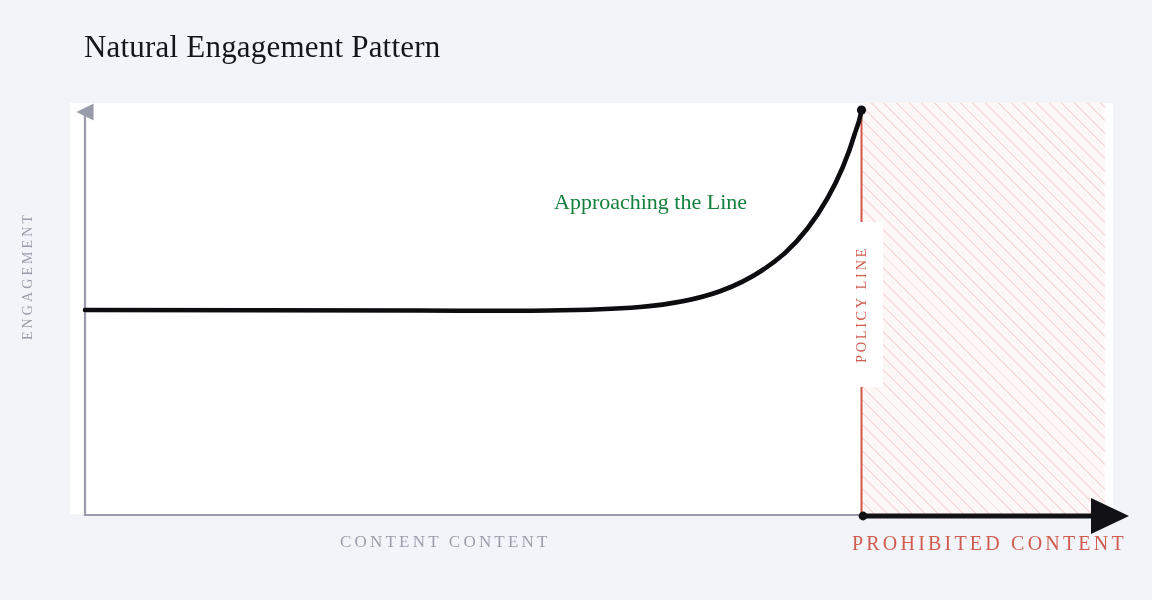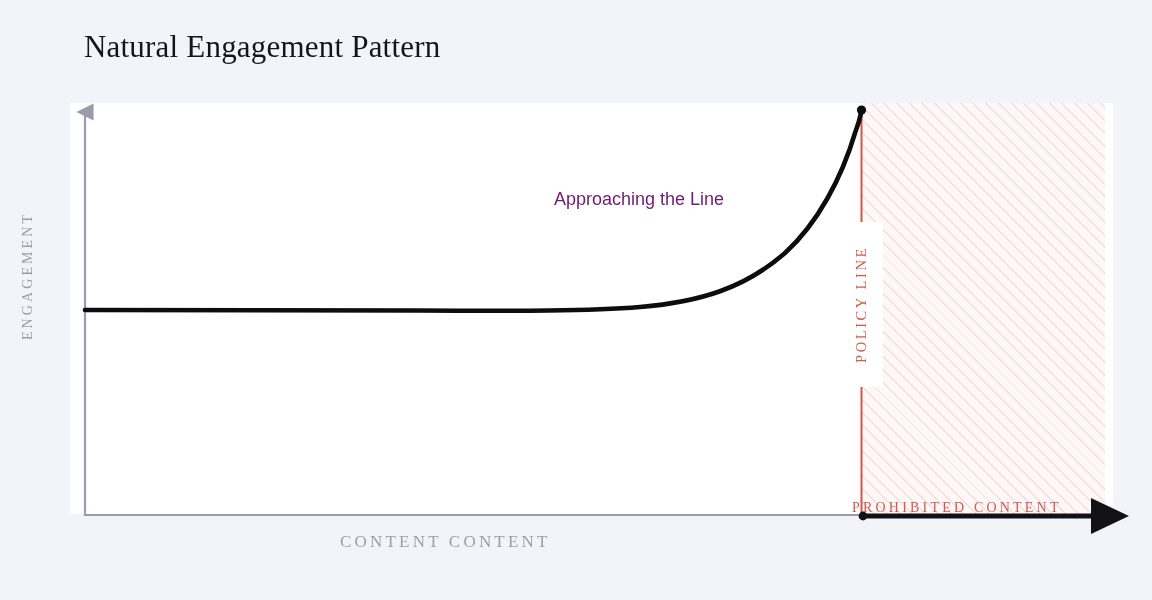--- a/index.html
+++ b/index.html
@@ -96,23 +96,23 @@
     font-family: "Liberation Serif", serif;
     font-size: 17px;
     letter-spacing: 3.2px;
     color: #9b9daa;
     white-space: nowrap;
   }
 
   .x-label-prohibited {
     position: absolute;
     left: 852px;
-    top: 500px;
-    font-family: "Liberation Serif", serif;
-    font-size: 14px;
+    top: 532px;
+    font-family: "Liberation Serif", serif;
+    font-size: 20px;
     letter-spacing: 3.2px;
     color: #cf5c4e;
     white-space: nowrap;
   }
 
   
   .policy-line-label-box {
     position: absolute;
     left: 841px;
     top: 222px;
@@ -130,23 +130,23 @@
     letter-spacing: 2.6px;
     color: #cf5c4e;
     white-space: nowrap;
   }
 
   
   .curve-annotation {
     position: absolute;
     left: 554px;
     top: 189px;
-    font-family: Liberation Sans, sans-serif;
-    font-size: 18px;
-    color: #701a75;
+    font-family: Liberation Serif, serif;
+    font-size: 22px;
+    color: #15803d;
     white-space: nowrap;
   }
 </style>
 </head>
 <body>
 
 <div id="page-root">
 
   <div class="chart-title">Natural Engagement Pattern</div>
 

